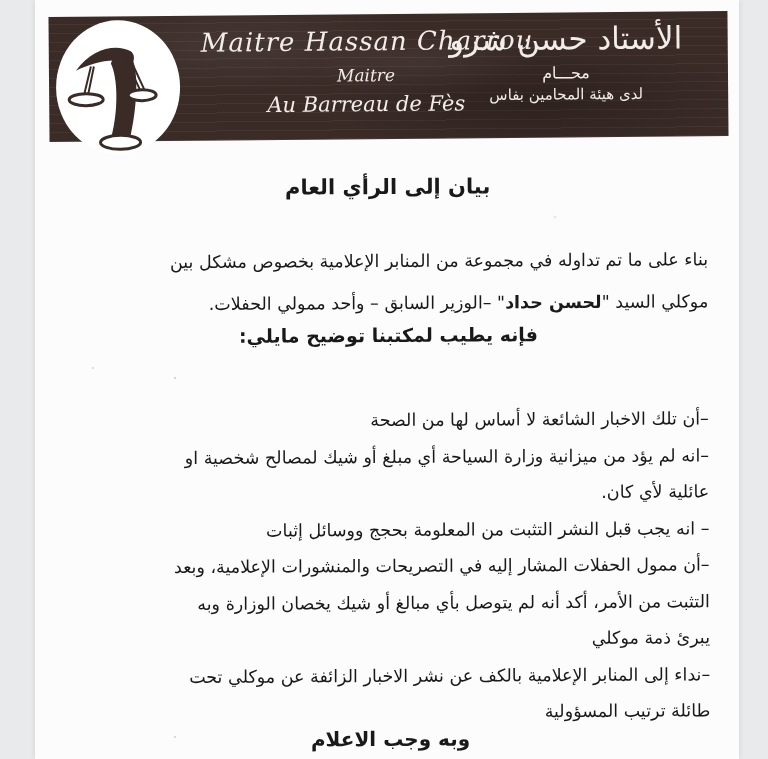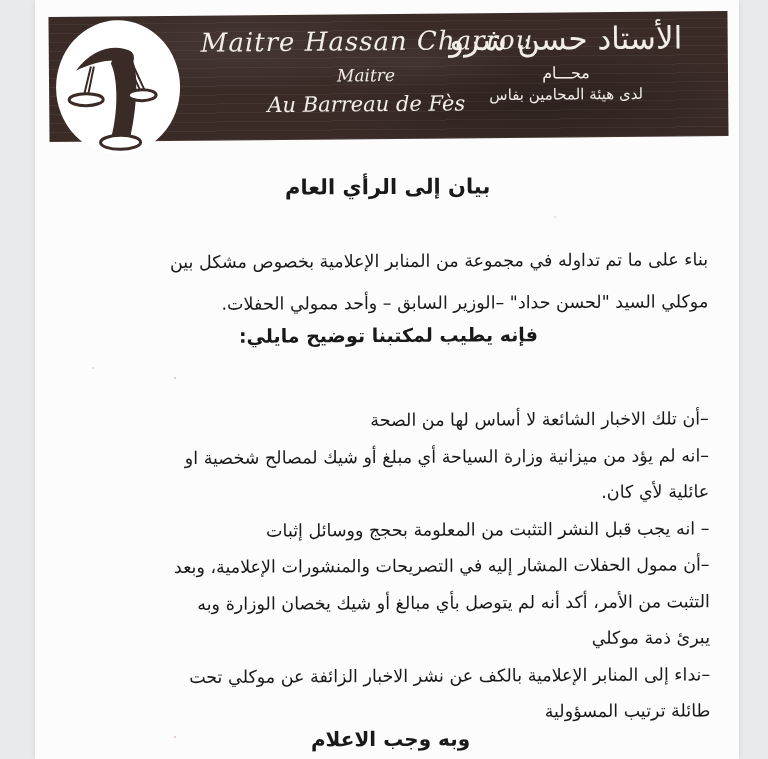--- a/index.html
+++ b/index.html
@@ -49,21 +49,21 @@
 
   
   .content {
     position:absolute; top:139px; left:0; right:0; bottom:0;
     padding:0 30px 0 34px;
     direction:rtl; text-align:right;
     transform: rotate(-0.3deg);
   }
   .doc-title   { font-size:21px; font-weight:bold; text-align:center; margin-top:36px; height:28px; }
   .intro       { margin-top:37px; font-size:17.5px; line-height:42px; }
-  .intro-name  { font-weight:normal;text-align:center; }
+  .intro-name  { font-weight:bold;text-align:center; }
   .subheading  { font-size:19px; font-weight:bold; text-align:center; margin-top:0; height:26px; }
   .points      { margin-top:52px; font-size:17.5px; line-height:36.5px; }
   .point-line  { white-space:nowrap; }
   .closing     { font-size:20px; font-weight:bold; text-align:center; margin-top:-4px; }
 </style>
 </head>
 <body style="--band: #3a2b27; --bandText: #f2ede7; --page: #fcfcfc; --backdrop: #e8eaec; --ink: #191919;">
 
 <div class="page">
 

